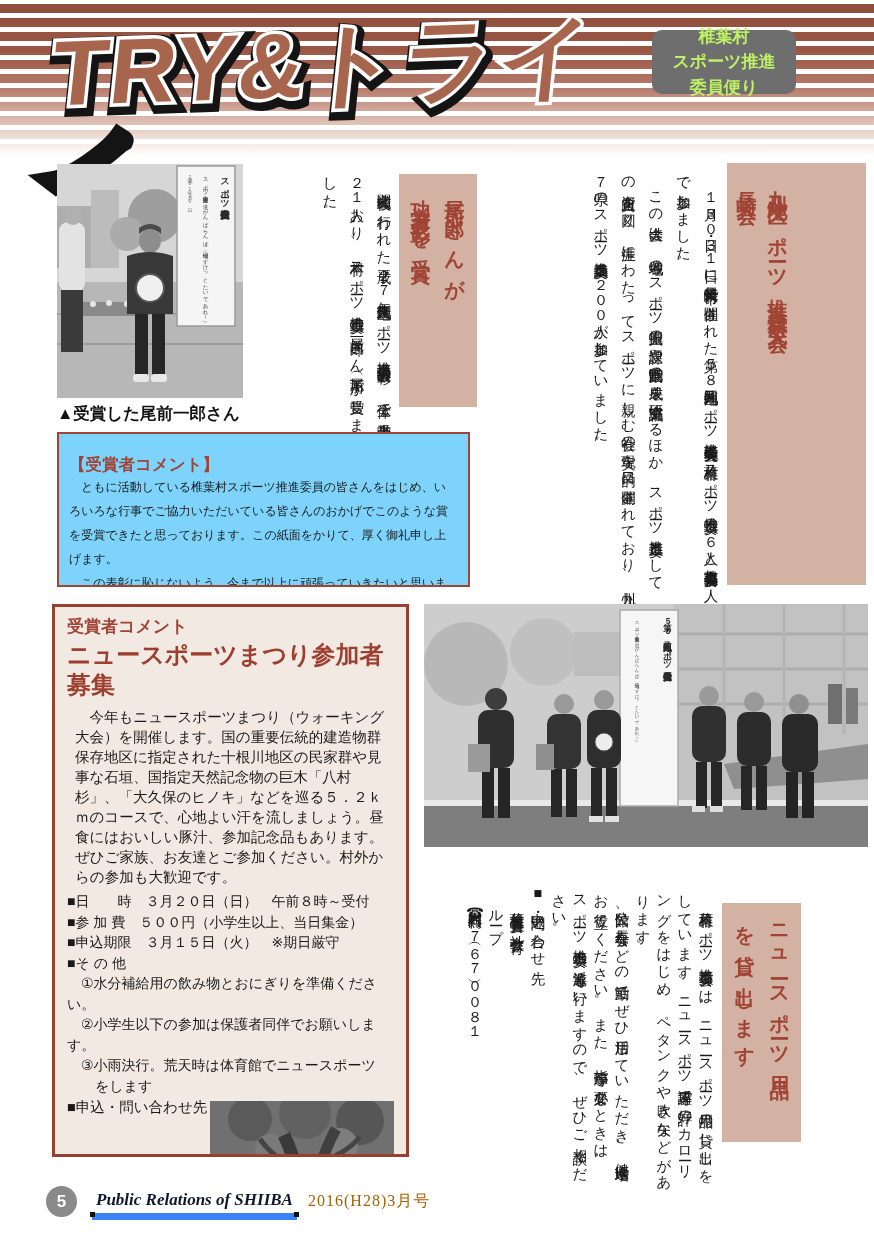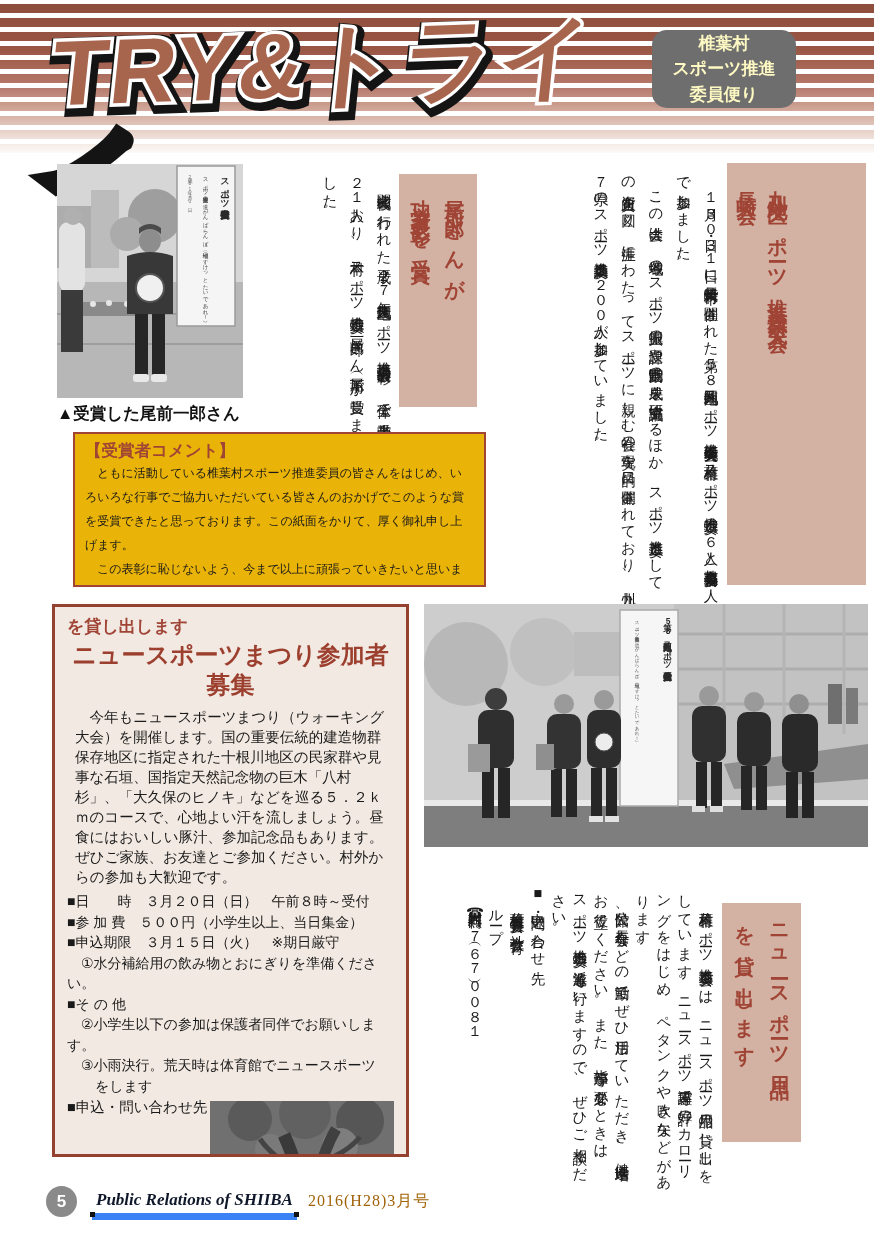--- a/index.html
+++ b/index.html
@@ -11,22 +11,22 @@
     background:
       repeating-linear-gradient(to bottom, transparent 0, transparent 9px, #ffffff 9px, #ffffff 14px),
       linear-gradient(to bottom,#8e4e3d 0%,#9a5644 30%,#b5796a 55%,#d8b4a7 75%,#f3e8e2 92%,#fdfbf9 100%);}
   .logo{position:absolute;left:52px;top:12px;transform:rotate(-2deg) skewX(-8deg);}
   .logo-text{position:relative;z-index:0;display:inline-block;font-size:92px;font-weight:bold;
       letter-spacing:2px;color:#a8654e;line-height:1.05;}
   .logo-text::before{content:attr(data-text);position:absolute;left:3px;top:4px;z-index:-2;
       -webkit-text-stroke:16px #141414;color:#141414;}
   .logo-text::after{content:attr(data-text);position:absolute;left:0;top:0;z-index:-1;
       -webkit-text-stroke:7px #ffffff;color:#ffffff;}
-  .badge{position:absolute;left:652px;top:26px;width:144px;height:78px;background:#6e6e6e;border-radius:15px;
-      color:#fef9c3;display:flex;flex-direction:column;justify-content:center;align-items:center;
+  .badge{position:absolute;left:652px;top:26px;width:144px;height:64px;background:#6e6e6e;border-radius:10px;
+      color:#bef264;display:flex;flex-direction:column;justify-content:center;align-items:center;
       font-size:17px;font-weight:bold;line-height:1.5;}
 
   
   .abs{position:absolute;}
   .vtext{writing-mode:vertical-rl;text-orientation:upright;white-space:pre-line;}
   .hbox{background:#d3b2a4;}
   .ht{color:#a04435;font-weight:bold;}
   .caption{font-size:16.5px;font-weight:bold;color:#111;}
 
   
@@ -36,29 +36,29 @@
 
   
   .photo1{left:57px;top:164px;width:186px;height:234px;}
   .caption1{left:57px;top:403px;width:240px;}
   .a2-hbox{left:399px;top:174px;width:78px;height:233px;}
   .a2-ht{padding:10px 5px;font-size:20px;letter-spacing:6px;line-height:34px;}
   .a2-body{left:262px;top:167px;width:135px;height:274px;font-size:14.5px;line-height:27px;letter-spacing:1px;}
 
   
   .comment-box{left:57px;top:432px;width:413px;height:155px;border:2.5px solid #a04435;
-      box-sizing:border-box;padding:5px 10px;background:#eab308;overflow:hidden;margin-left:16px;}
+      box-sizing:border-box;padding:19px 10px;background:#7dd3fc;overflow:hidden;}
   .cb-title{font-size:16.5px;font-weight:bold;color:#a04435;line-height:22px;}
   .cb-body{font-size:12px;line-height:24px;white-space:pre-line;}
 
   
   .recruit-box{left:52px;top:604px;width:357px;height:553px;border:3px solid #94422f;background:#f2e9e2;
       box-sizing:border-box;padding:8px 12px;overflow:hidden;}
   .rb-subtitle{font-size:17px;font-weight:bold;color:#a04435;line-height:24px;}
-  .rb-title{font-size:24px;font-weight:bold;color:#9c3f2e;line-height:30px;margin:1px 0 7px;text-align:center;}
+  .rb-title{font-size:24px;font-weight:bold;color:#9c3f2e;line-height:30px;margin:1px 0 7px;}
   .rb-body{font-size:14.5px;line-height:20px;white-space:pre-line;margin-left:8px;}
   .rb-details{margin-top:4px;font-size:14px;line-height:20.5px;}
   .rb-bottom{display:flex;margin-top:1px;}
   .rb-contact{flex:1;font-size:14.5px;line-height:20.5px;}
   .photo3{width:184px;height:122px;margin-top:4px;}
 
   
   .photo2{left:424px;top:604px;width:444px;height:243px;}
   .caption2{left:424px;top:851px;width:444px;text-align:center;}
 
@@ -138,29 +138,29 @@
   </div>
   <div class="abs vtext a2-body">　開会式後に行われた平成２７年度九州地区スポーツ推進委員功労者表彰は、全体で受賞者１２１人おり、本村スポーツ推進委員の尾前一郎さん（尾前下）が受賞しました。</div>
 
   <div class="abs comment-box">
     <div class="cb-title">【受賞者コメント】</div>
     <div class="cb-body">　ともに活動している椎葉村スポーツ推進委員の皆さんをはじめ、いろいろな行事でご協力いただいている皆さんのおかげでこのような賞を受賞できたと思っております。この紙面をかりて、厚く御礼申し上げます。
 　この表彰に恥じないよう、今まで以上に頑張っていきたいと思います。今後ともよろしくお願いいたします。</div>
   </div>
 
   <div class="abs recruit-box">
-    <div class="rb-subtitle">を貸し出します</div>
+    <div class="rb-subtitle">受賞者コメント</div>
     <div class="rb-title">ニュースポーツまつり参加者募集</div>
     <div class="rb-body">　今年もニュースポーツまつり（ウォーキング大会）を開催します。国の重要伝統的建造物群保存地区に指定された十根川地区の民家群や見事な石垣、国指定天然記念物の巨木「八村杉」、「大久保のヒノキ」などを巡る５．２ｋｍのコースで、心地よい汗を流しましょう。昼食にはおいしい豚汁、参加記念品もあります。ぜひご家族、お友達とご参加ください。村外からの参加も大歓迎です。</div>
     <div class="rb-details">
       <div>■日　　時　３月２０日（日）　午前８時～受付</div>
       <div>■参 加 費　５００円（小学生以上、当日集金）</div>
       <div>■申込期限　３月１５日（火）　※期日厳守</div>
+      <div>■そ の 他</div>
       <div>　①水分補給用の飲み物とおにぎりを準備ください。</div>
-      <div>■そ の 他</div>
       <div>　②小学生以下の参加は保護者同伴でお願いします。</div>
       <div>　③小雨決行。荒天時は体育館でニュースポーツ</div>
       <div>　　をします</div>
     </div>
     <div class="rb-bottom">
       <div class="rb-contact">
         <div>■申込・問い合わせ先</div>
 
       </div>
       <svg class="photo3" viewBox="0 0 184 122">

